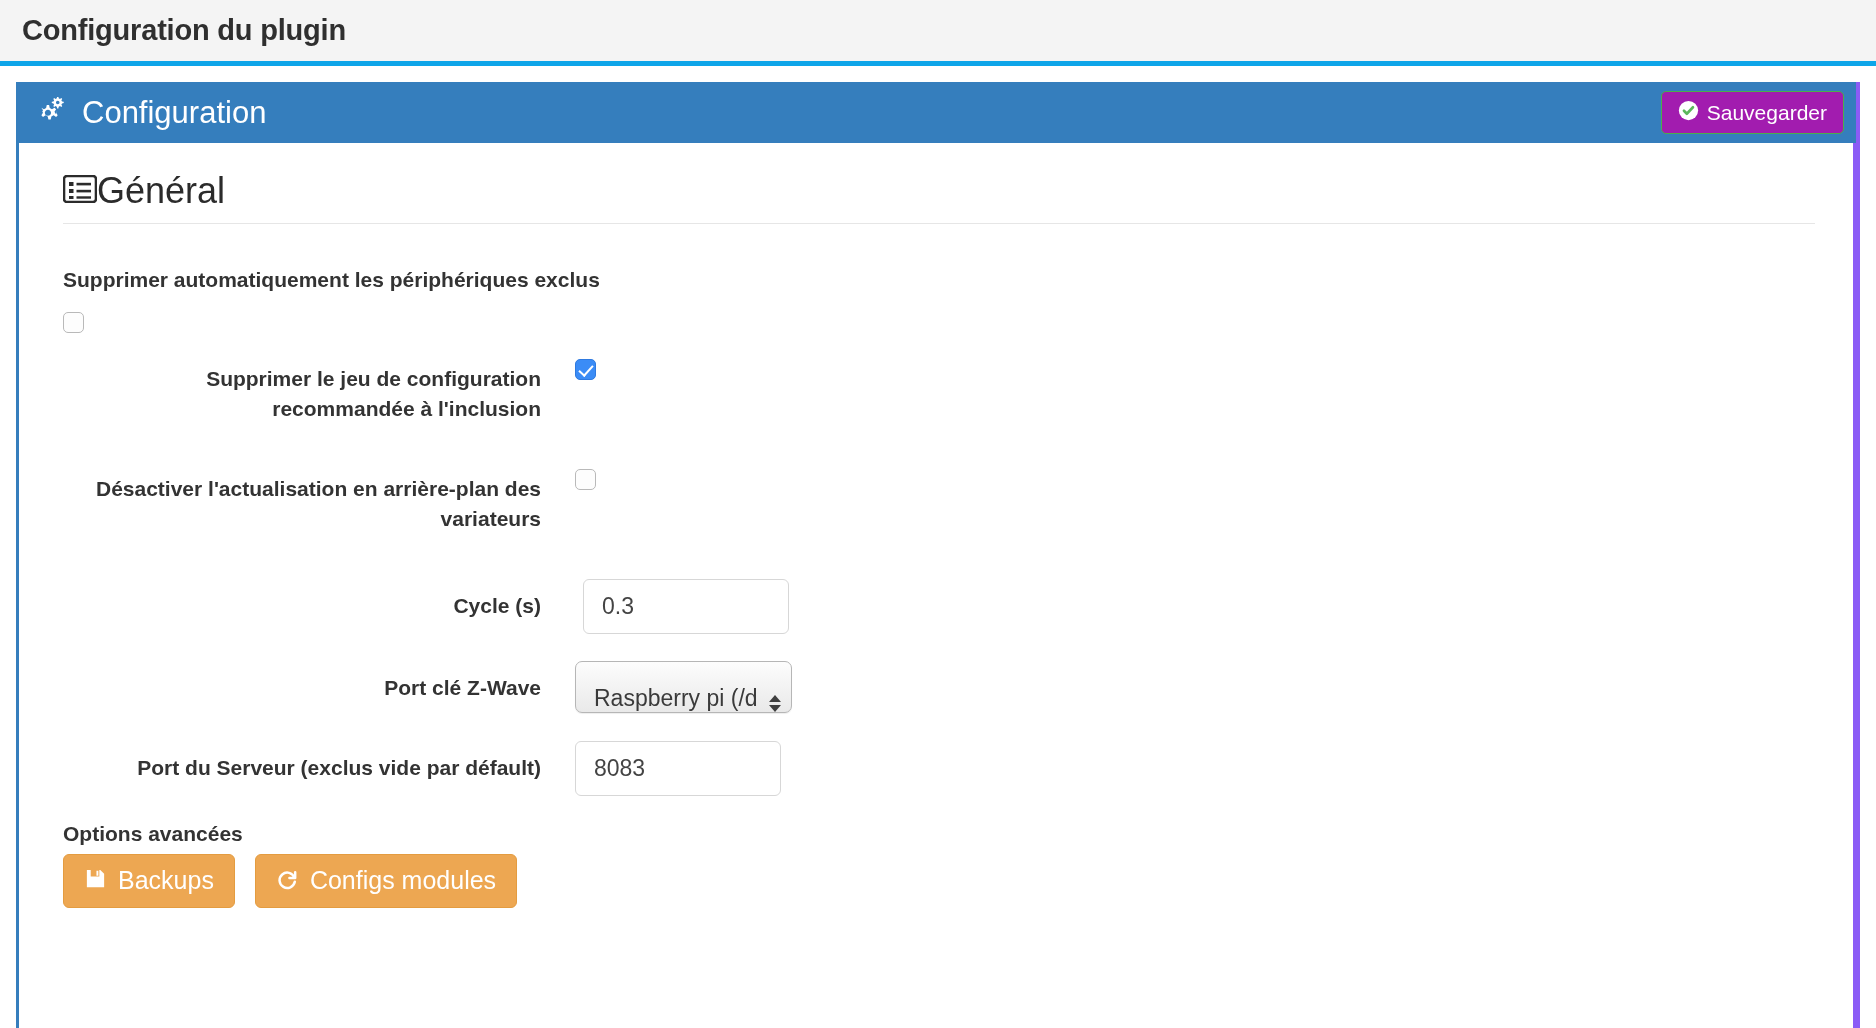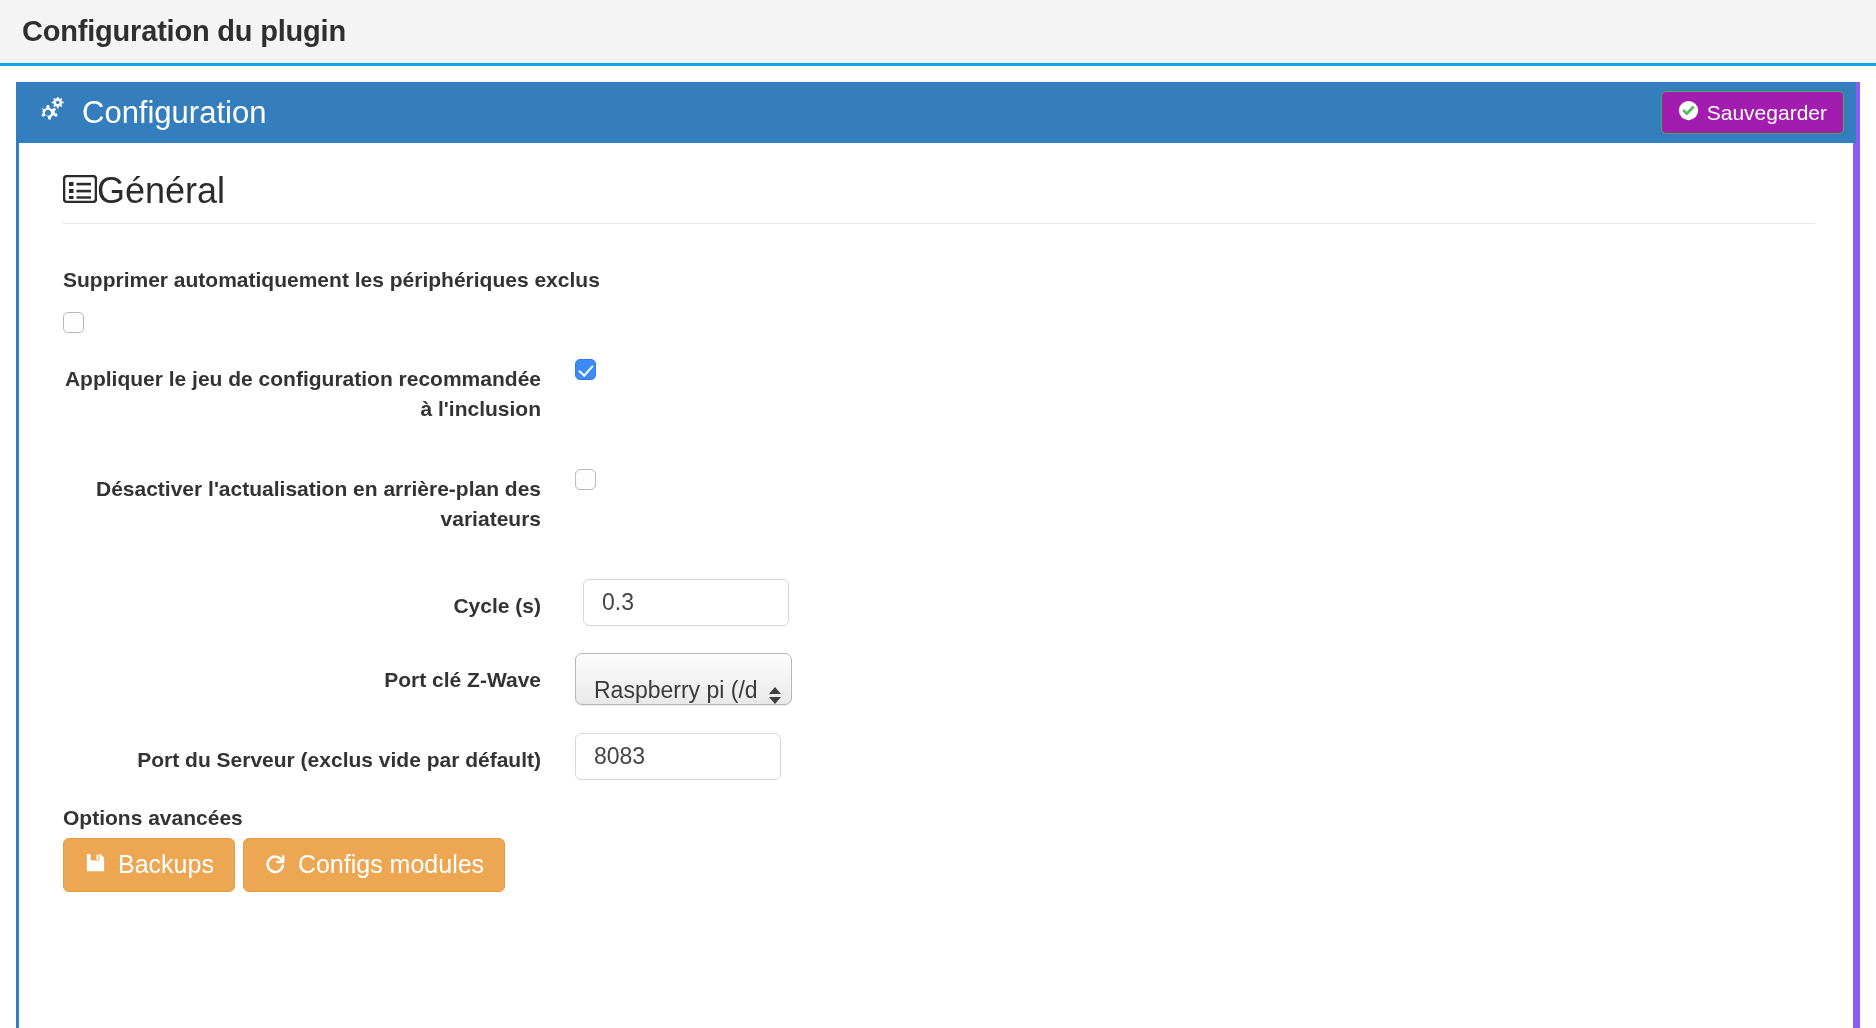--- a/index.html
+++ b/index.html
@@ -11,21 +11,21 @@
     height: 1028px;
     overflow: hidden;
     background: #ffffff;
     font-family: "Liberation Sans", sans-serif;
   }
 
   
   .page-header {
     height: 66px;
     background: #f4f4f4;
-    border-bottom: 3px solid #0ea5e9;
+    border-bottom: 5px solid #0ea5e9;
     display: flex;
     align-items: center;
     padding-left: 22px;
   }
   .page-title {
     font-size: 29px;
     font-weight: bold;
     color: #2f2f2f;
     letter-spacing: -0.2px;
   }
@@ -157,21 +157,21 @@
     border: solid #ffffff;
     border-width: 0 2.3px 2.3px 0;
     transform: rotate(42deg);
   }
 
   .standalone-cb { margin-top: 4px; }
 
   
   .txt-input {
     width: 206px;
-    height: 47px;
+    height: 55px;
     border: 1px solid #d7d7d7;
     border-radius: 6px;
     background: #ffffff;
     font-size: 23px;
     color: #444444;
     padding: 1px 18px;
     font-family: "Liberation Sans", sans-serif;
     outline: none;
   }
 
@@ -219,21 +219,21 @@
 
   
   .adv-title {
     font-size: 21px;
     font-weight: bold;
     color: #333333;
     margin: 24px 0 8px 0;
   }
   .adv-buttons {
     display: flex;
-    gap: 8px;
+    gap: 20px;
   }
   .btn-warning {
     background: #eda752;
     border: 1px solid #e49c40;
     border-radius: 6px;
     color: #ffffff;
     font-size: 25px;
     padding: 12px 20px;
     display: flex;
     align-items: center;
@@ -292,21 +292,21 @@
         </span>
         <span class="section-title">Général</span>
       </div>
 
       <div>
         <div class="form-block-title">Supprimer automatiquement les périphériques exclus</div>
         <div class="cb standalone-cb"></div>
       </div>
 
       <div class="form-row" style="margin-top:26px;">
-        <div class="form-label">Appliquer le jeu de configuration recommandée à l'inclusion</div>
+        <div class="form-label">Supprimer le jeu de configuration recommandée à l'inclusion</div>
         <div class="form-control-cell">
           <div class="cb checked"></div>
         </div>
       </div>
 
       <div class="form-row" style="margin-top:44px;">
         <div class="form-label">Désactiver l'actualisation en arrière-plan des variateurs</div>
         <div class="form-control-cell">
           <div class="cb"></div>
         </div>

